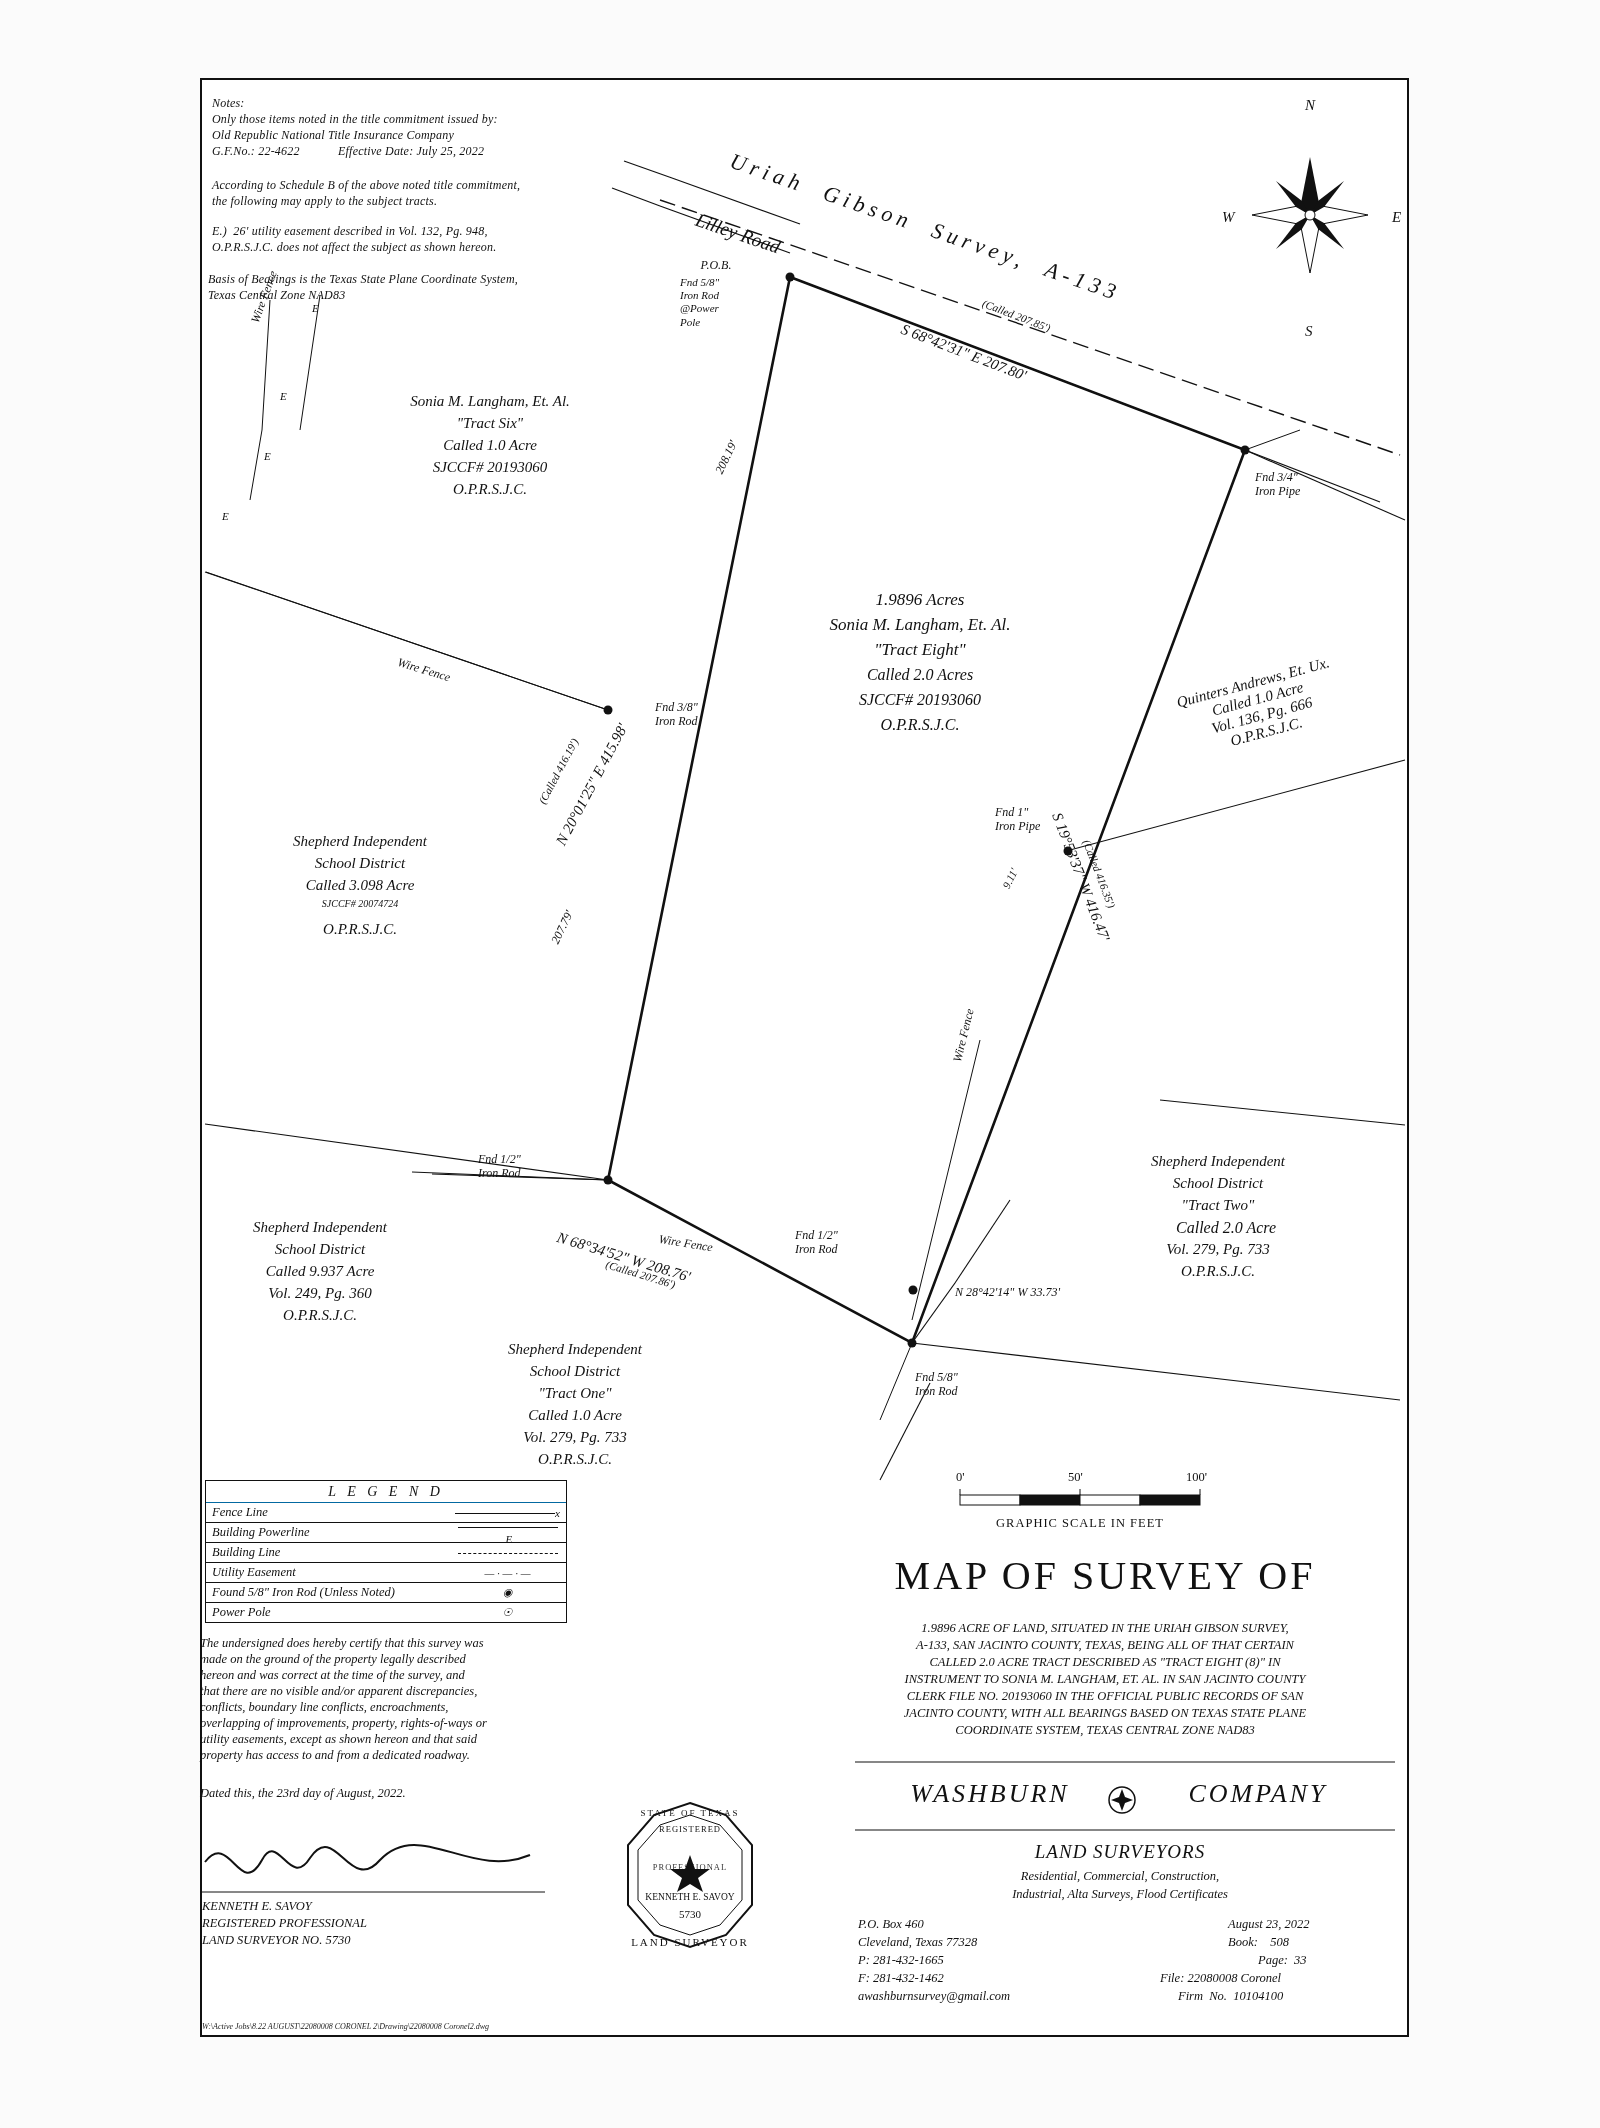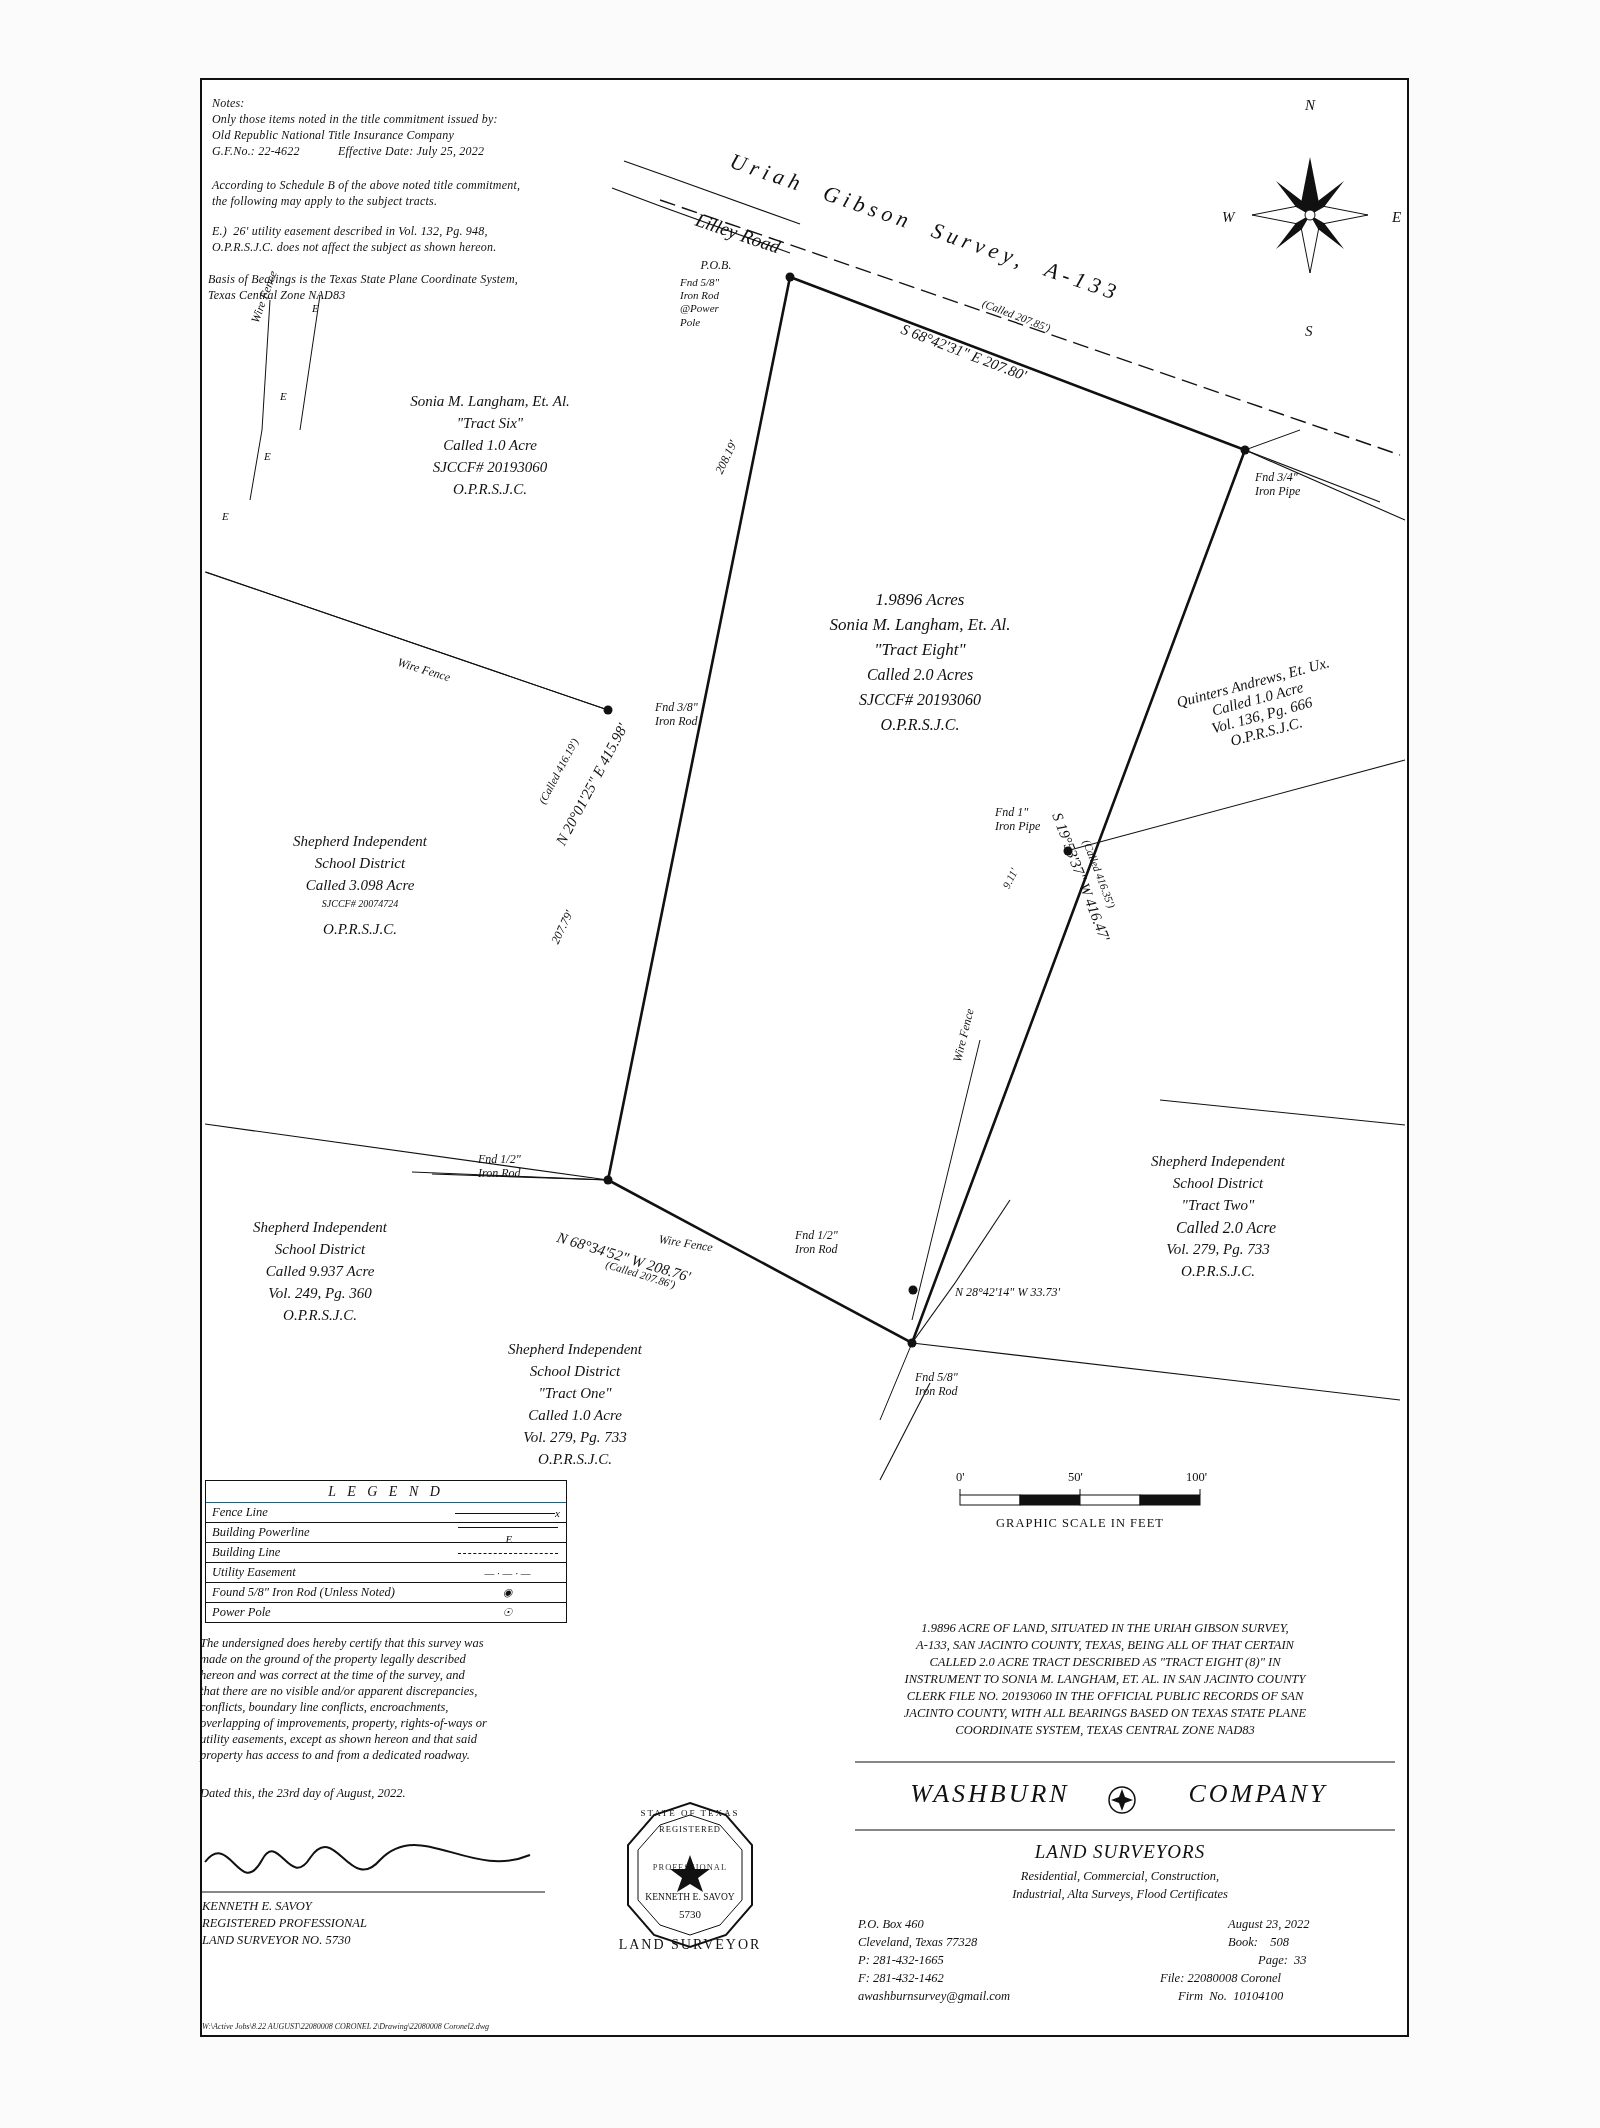--- a/index.html
+++ b/index.html
@@ -260,20 +260,21 @@
       <span>Power Pole</span>
       <span class="sym">☉</span>
     </div>
   </div>
 
   <div class="txt" style="left:956px;top:1470px;font-size:12.5px;">0'</div>
   <div class="txt" style="left:1068px;top:1470px;font-size:12.5px;">50'</div>
   <div class="txt" style="left:1186px;top:1470px;font-size:12.5px;">100'</div>
   <div class="txt scaleLabel" style="left:1080px;top:1516px;transform:translateX(-50%);">GRAPHIC SCALE IN FEET</div>
 
+  <div class="txt bigtitle" style="left:1105px;top:1552px;transform:translateX(-50%);">MAP OF SURVEY OF</div>
   <div class="txt desc" style="left:1105px;top:1620px;transform:translateX(-50%);">1.9896 ACRE OF LAND, SITUATED IN THE URIAH GIBSON SURVEY,</div>
   <div class="txt desc" style="left:1105px;top:1637px;transform:translateX(-50%);">A-133, SAN JACINTO COUNTY, TEXAS, BEING ALL OF THAT CERTAIN</div>
   <div class="txt desc" style="left:1105px;top:1654px;transform:translateX(-50%);">CALLED 2.0 ACRE TRACT DESCRIBED AS "TRACT EIGHT (8)" IN</div>
   <div class="txt desc" style="left:1105px;top:1671px;transform:translateX(-50%);">INSTRUMENT TO SONIA M. LANGHAM, ET. AL. IN SAN JACINTO COUNTY</div>
   <div class="txt desc" style="left:1105px;top:1688px;transform:translateX(-50%);">CLERK FILE NO. 20193060 IN THE OFFICIAL PUBLIC RECORDS OF SAN</div>
   <div class="txt desc" style="left:1105px;top:1705px;transform:translateX(-50%);">JACINTO COUNTY, WITH ALL BEARINGS BASED ON TEXAS STATE PLANE</div>
   <div class="txt desc" style="left:1105px;top:1722px;transform:translateX(-50%);">COORDINATE SYSTEM, TEXAS CENTRAL ZONE NAD83</div>
 
   <div class="cert">
     <div>The undersigned does hereby certify that this survey was</div>
@@ -289,21 +290,21 @@
 
   <div class="txt sig" style="left:202px;top:1898px;">KENNETH E. SAVOY</div>
   <div class="txt sig" style="left:202px;top:1915px;">REGISTERED PROFESSIONAL</div>
   <div class="txt sig" style="left:202px;top:1932px;">LAND SURVEYOR NO. 5730</div>
 
   <div class="txt" style="left:690px;top:1808px;transform:translateX(-50%);font-size:9px;letter-spacing:2px;">STATE OF TEXAS</div>
   <div class="txt" style="left:690px;top:1824px;transform:translateX(-50%);font-size:8.5px;letter-spacing:1px;">REGISTERED</div>
   <div class="txt" style="left:690px;top:1892px;transform:translateX(-50%);font-size:9.5px;">KENNETH E. SAVOY</div>
   <div class="txt" style="left:690px;top:1908px;transform:translateX(-50%);font-size:11px;">5730</div>
   <div class="txt" style="left:690px;top:1862px;transform:translateX(-50%);font-size:8.5px;letter-spacing:1px;opacity:.85;">PROFESSIONAL</div>
-  <div class="txt" style="left:690px;top:1936px;transform:translateX(-50%);font-size:14px;letter-spacing:2px;">LAND SURVEYOR</div>
+  <div class="txt" style="left:690px;top:1936px;transform:translateX(-50%);font-size:11px;letter-spacing:2px;">LAND SURVEYOR</div>
 
   <div class="txt firm" style="left:990px;top:1778px;transform:translateX(-50%);">WASHBURN</div>
   <div class="txt firm" style="left:1258px;top:1778px;transform:translateX(-50%);">COMPANY</div>
   <div class="txt" style="left:1120px;top:1840px;transform:translateX(-50%);font-size:19px;font-style:italic;letter-spacing:1px;">LAND SURVEYORS</div>
   <div class="txt fbot" style="left:1120px;top:1868px;transform:translateX(-50%);">Residential, Commercial, Construction,</div>
   <div class="txt fbot" style="left:1120px;top:1886px;transform:translateX(-50%);">Industrial, Alta Surveys, Flood Certificates</div>
 
   <div class="txt fbot" style="left:858px;top:1916px;">P.O. Box 460</div>
   <div class="txt fbot" style="left:858px;top:1934px;">Cleveland, Texas 77328</div>
   <div class="txt fbot" style="left:858px;top:1952px;">P: 281-432-1665</div>

